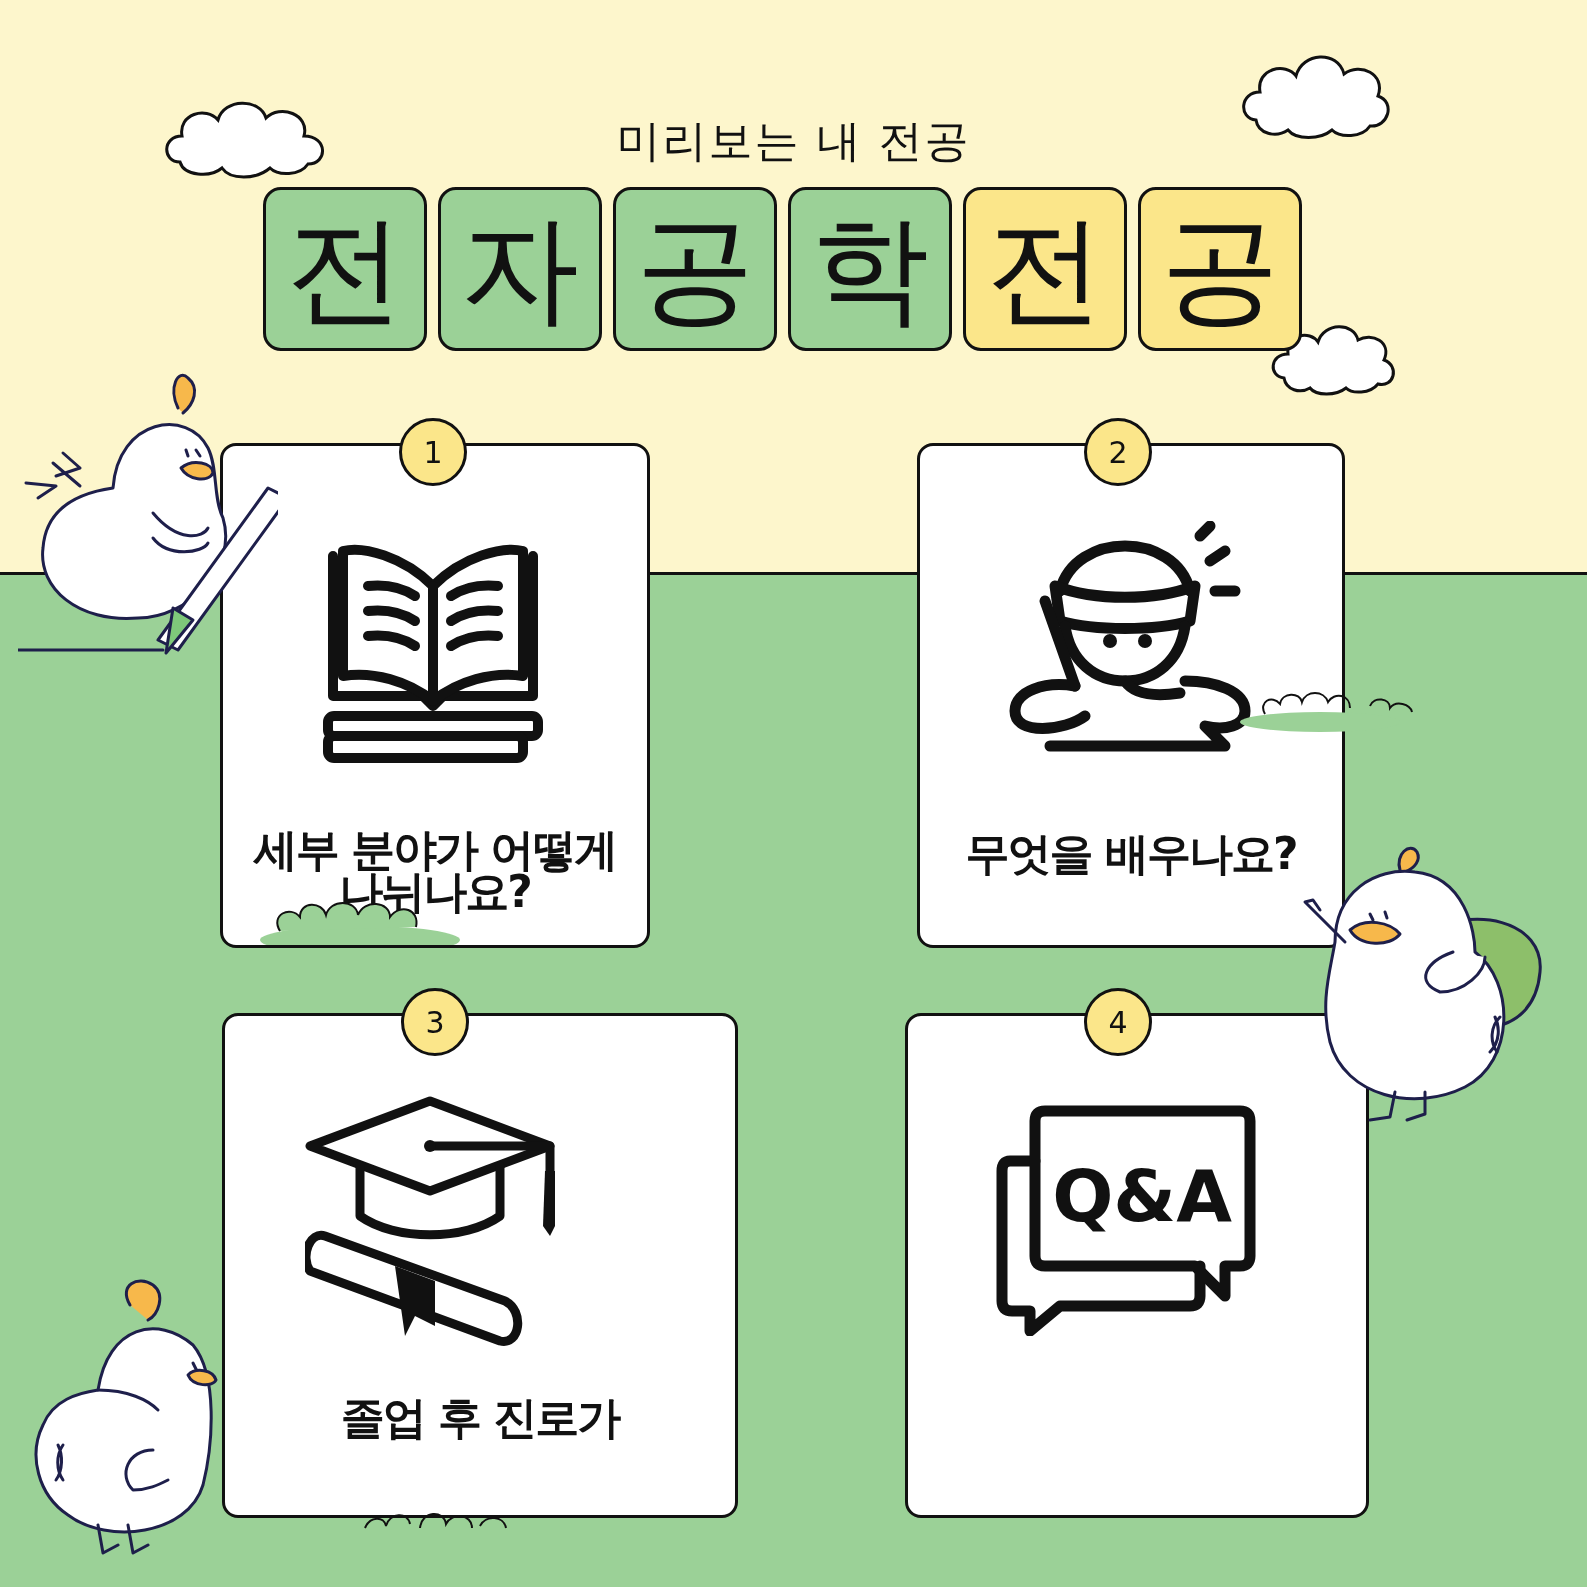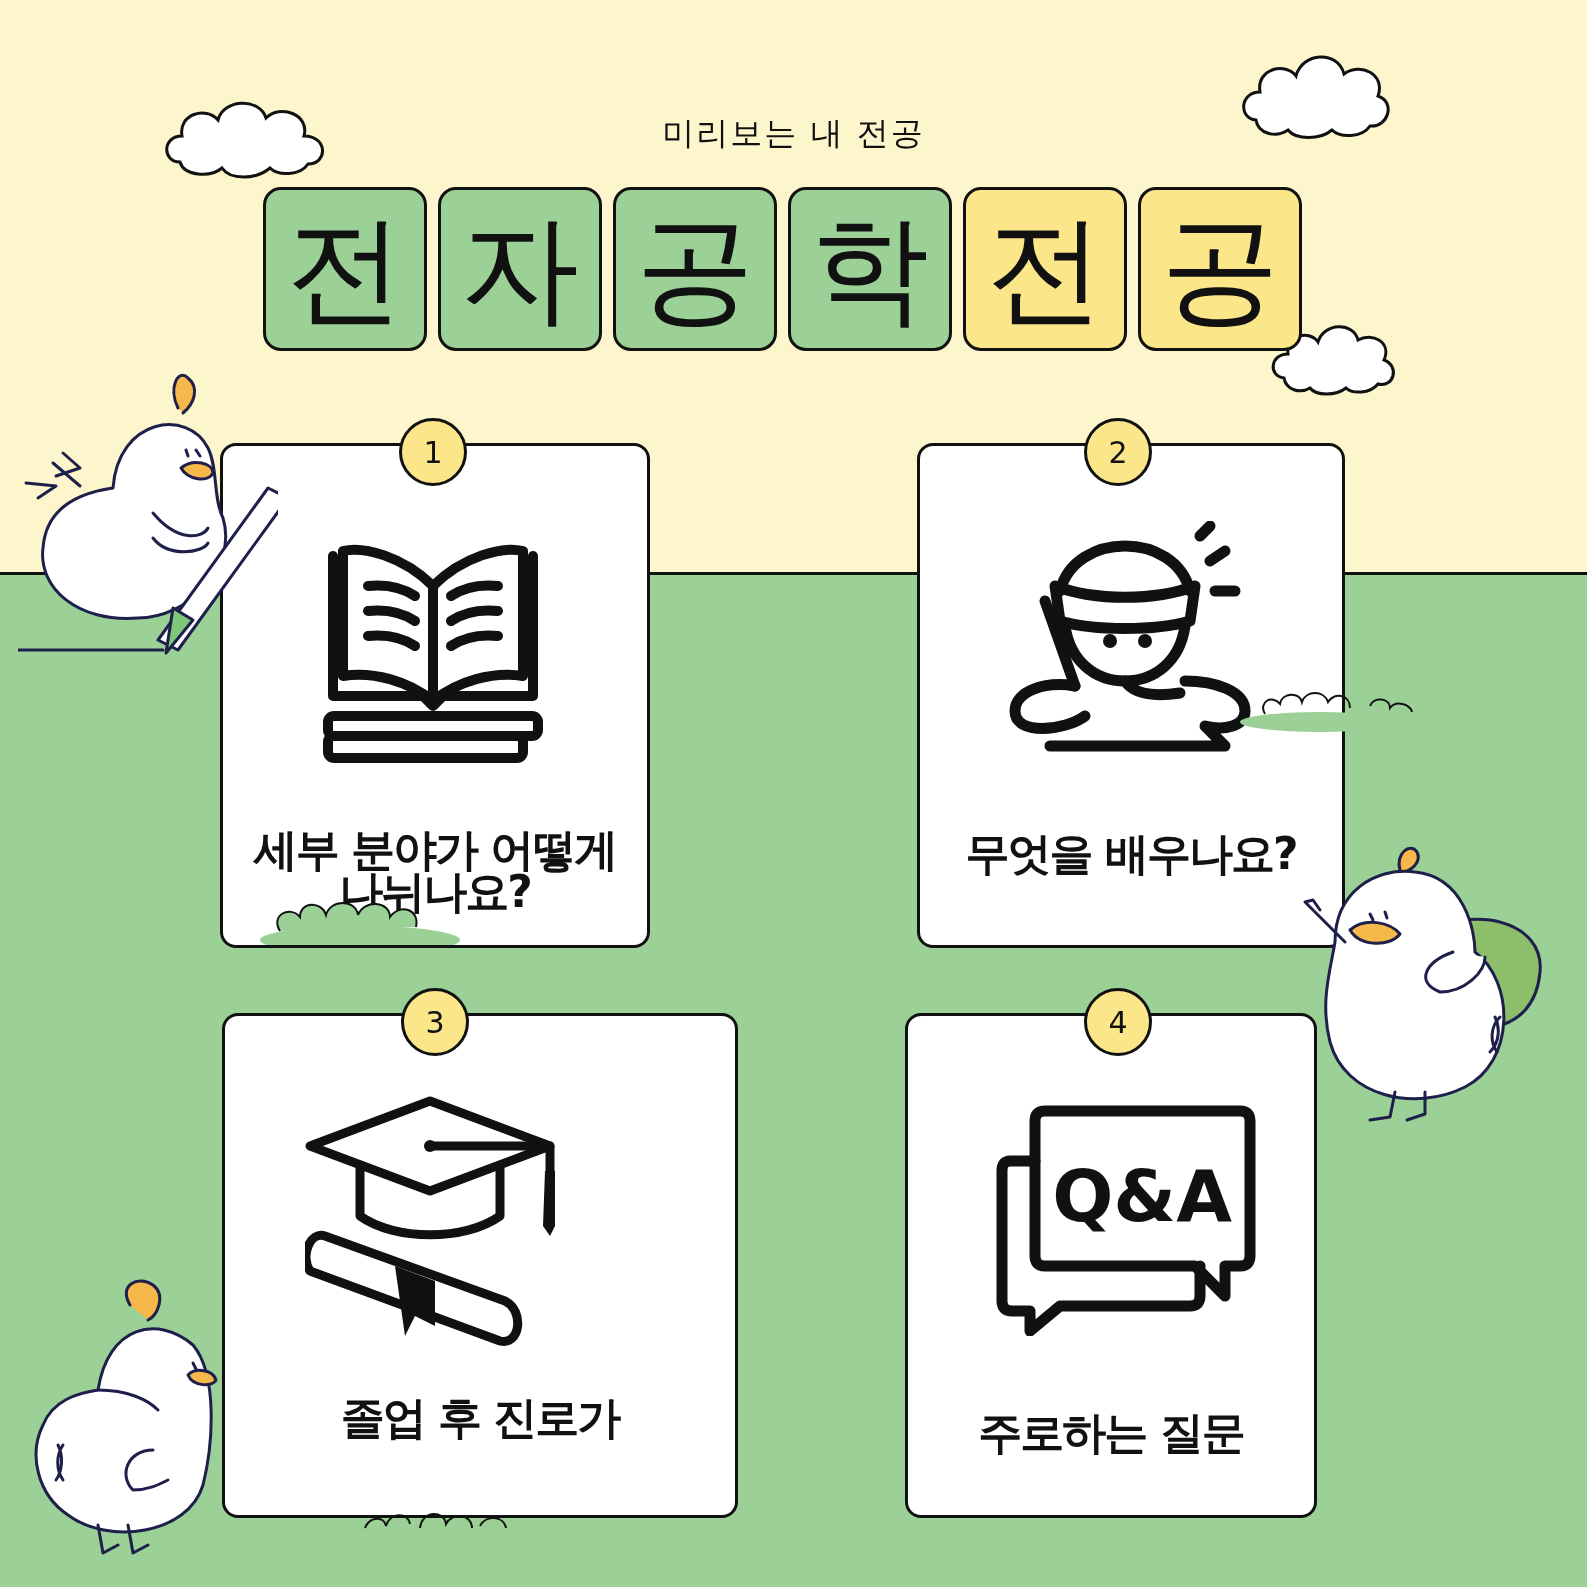--- a/index.html
+++ b/index.html
@@ -1,20 +1,20 @@
 <!DOCTYPE html>
 <html><head>
 <meta charset="utf-8">
 <style>
   html,body{margin:0;padding:0;}
   body{width:1587px;height:1587px;position:relative;overflow:hidden;
        font-family:"DejaVu Sans","Liberation Sans",sans-serif;background:#fdf6cc;}
   .sky{position:absolute;left:0;top:0;width:1587px;height:572px;background:#fdf6cc;}
   .grass{position:absolute;left:0;top:572px;width:1587px;height:1015px;background:#9bd197;border-top:3px solid #111;}
-  .subtitle{position:absolute;left:0;width:1587px;top:112px;text-align:center;font-size:32px;color:#111;letter-spacing:2px;}
+  .subtitle{position:absolute;left:0;width:1587px;top:112px;text-align:center;font-size:44px;color:#111;letter-spacing:2px;}
   .title-row{position:absolute;left:263px;top:187px;display:flex;gap:11px;}
   .tile{width:164px;height:164px;box-sizing:border-box;border:3px solid #111;border-radius:18px;
         display:flex;align-items:center;justify-content:center;font-size:118px;color:#111;line-height:1;}
   .tile.green{background:#9bd197;}
   .tile.yellow{background:#fbe68a;}
   .card{position:absolute;background:#fff;border:3px solid #111;border-radius:16px;box-sizing:border-box;}
   .badge{position:absolute;width:68px;height:68px;border-radius:50%;background:#fbe68a;border:3px solid #111;
          box-sizing:border-box;display:flex;align-items:center;justify-content:center;font-size:30px;color:#111;}
   .q{position:absolute;left:0;width:100%;text-align:center;font-weight:bold;color:#111;font-size:44px;line-height:44px;letter-spacing:-2px;}
   .icon{position:absolute;}
@@ -92,29 +92,28 @@
       <path d="M20 140 L200 205 C220 215 215 250 195 245 L5 175 C-5 160 5 135 20 140 Z"></path>
     </g>
     <circle cx="125" cy="50" r="6" fill="#111"></circle>
     <path d="M240 75 L250 75 L250 130 L245 140 L238 130 Z" fill="#111"></path>
     <path d="M90 170 L130 185 L130 230 L110 220 L100 240 Z" fill="#111"></path>
   </svg>
   <div class="q" style="top:380px">졸업 후 진로가</div>
 </div>
 <div class="badge" style="left:401px;top:988px">3</div>
 
-<div class="card" style="left:905px;top:1013px;width:412px;height:505px;">
+<div class="card" style="left:905px;top:1013px;width:464px;height:505px;">
   <svg class="icon" style="left:82px;top:80px" width="270" height="240" viewBox="0 0 270 240">
     <g fill="none" stroke="#111" stroke-width="11" stroke-linejoin="round" stroke-linecap="round">
       <path d="M45 65 L20 65 Q12 65 12 75 L12 205 Q12 215 22 215 L40 215 L40 235 L70 210 L200 210 Q210 210 210 200 L210 170"></path>
       <path d="M55 15 Q45 15 45 25 L45 160 Q45 170 55 170 L205 170 L235 200 L235 170 L250 170 Q260 170 260 160 L260 25 Q260 15 250 15 Z"></path>
     </g>
     <text x="152" y="125" text-anchor="middle" font-family="DejaVu Sans, sans-serif" font-size="72" font-weight="bold" fill="#111">Q&amp;A</text>
   </svg>
-  <div class="q" style="top:395px">주로하는 질문</div>
 </div>
 <div class="badge" style="left:1084px;top:988px">4</div>
 
 <svg class="deco" style="left:260px;top:895px" width="200" height="50" viewBox="0 0 200 50">
   <ellipse cx="100" cy="45" rx="100" ry="14" fill="#9bd197"></ellipse>
   <path d="M20 36 C10 20 30 10 40 22 C40 6 62 6 66 20 C70 4 96 4 98 20 C104 4 130 6 130 22 C140 8 160 14 156 32" fill="#9bd197" stroke="#111" stroke-width="2"></path>
 </svg>
 <svg class="deco" style="left:1240px;top:682px" width="180" height="50" viewBox="0 0 180 50">
   <ellipse cx="80" cy="40" rx="80" ry="10" fill="#9bd197"></ellipse>
   <path d="M25 32 C18 20 32 12 40 22 C42 10 60 10 62 20 C66 8 84 8 88 20 C94 10 110 12 110 26 M130 24 C134 14 150 16 150 26 C156 18 170 22 172 30" fill="none" stroke="#111" stroke-width="2"></path>

